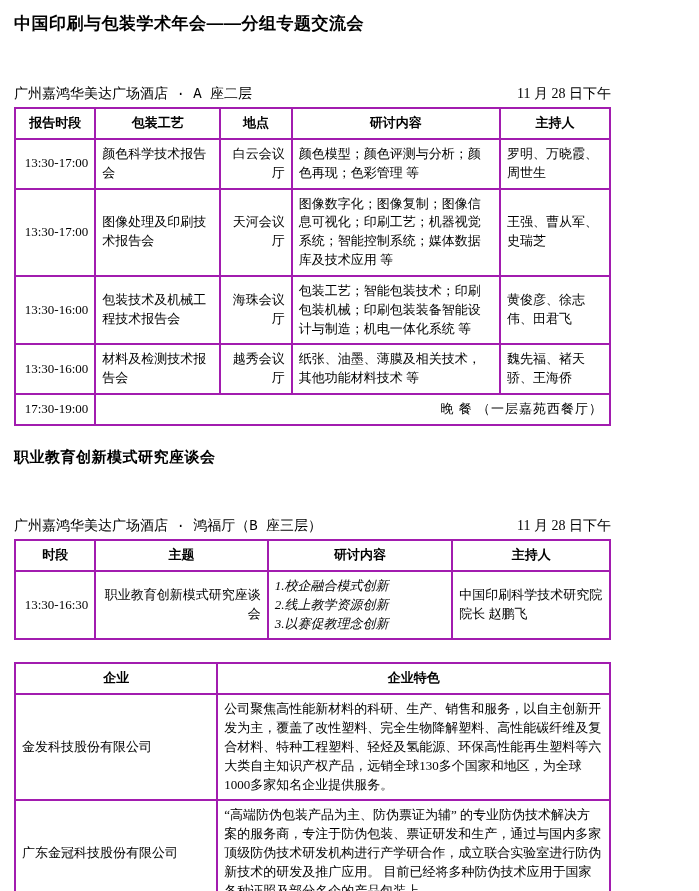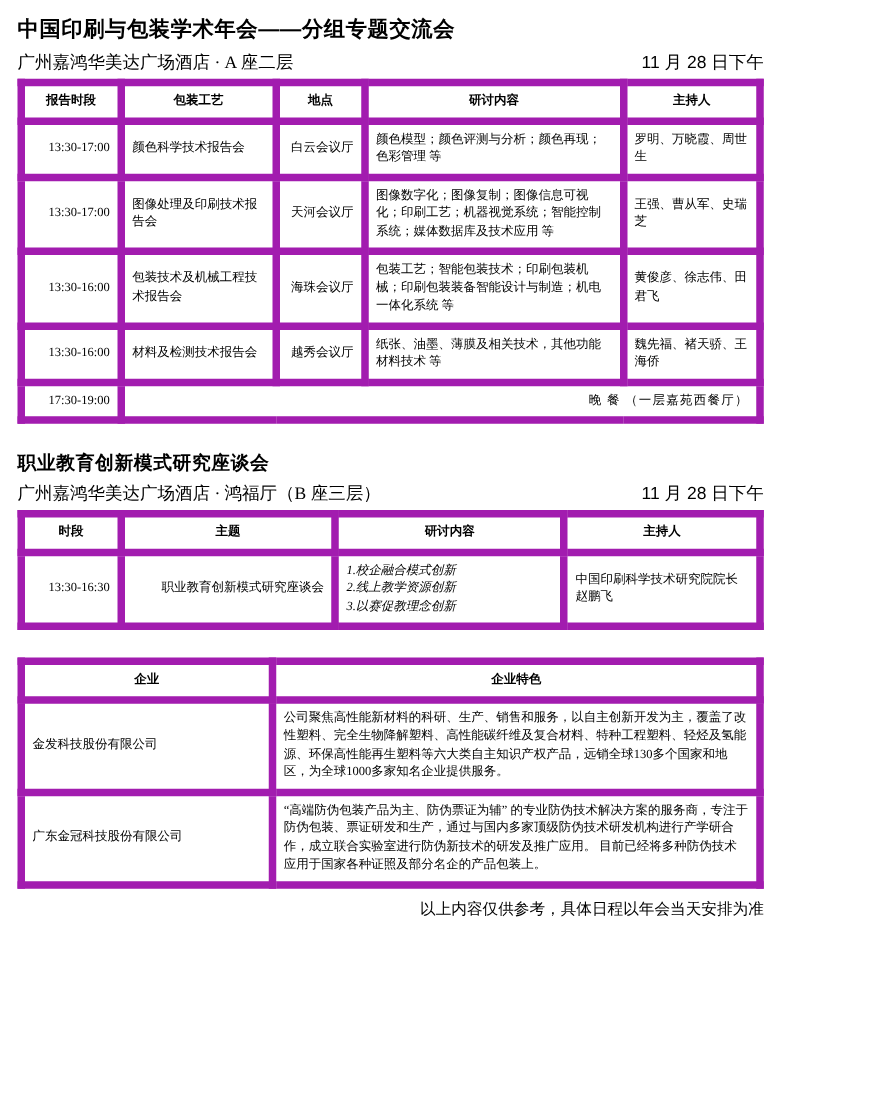--- a/index.html
+++ b/index.html
@@ -31,36 +31,37 @@
     font-size: 15px;
   }
   .subhead {
     display: flex;
     justify-content: space-between;
     align-items: flex-end;
     font-size: 14px;
     margin: 0 0 4px 0;
   }
   .subhead .left {
+    font-family: Liberation Mono, monospace;
+  }
+  .subhead .right {
     font-family: Liberation Serif, serif;
-  }
-  .subhead .right {
-    font-family: Liberation Sans, sans-serif;
     white-space: nowrap;
+    margin-top: 44px;
   }
   table {
     border-collapse: collapse;
     width: 100%;
     table-layout: fixed;
   }
   table td, table th {
-    border: 6px solid #a21caf;
+    border: 2px solid #a21caf;
     padding: 5px 6px;
     vertical-align: middle;
-    font-size: 10px;
+    font-size: 13px;
     line-height: 1.45;
   }
   th {
     text-align: center;
     font-weight: bold;
     font-family: "Liberation Sans", "DejaVu Sans", sans-serif;
     font-size: 13.5px;
     padding: 6px 4px;
   }
   td.c { text-align: right; }

